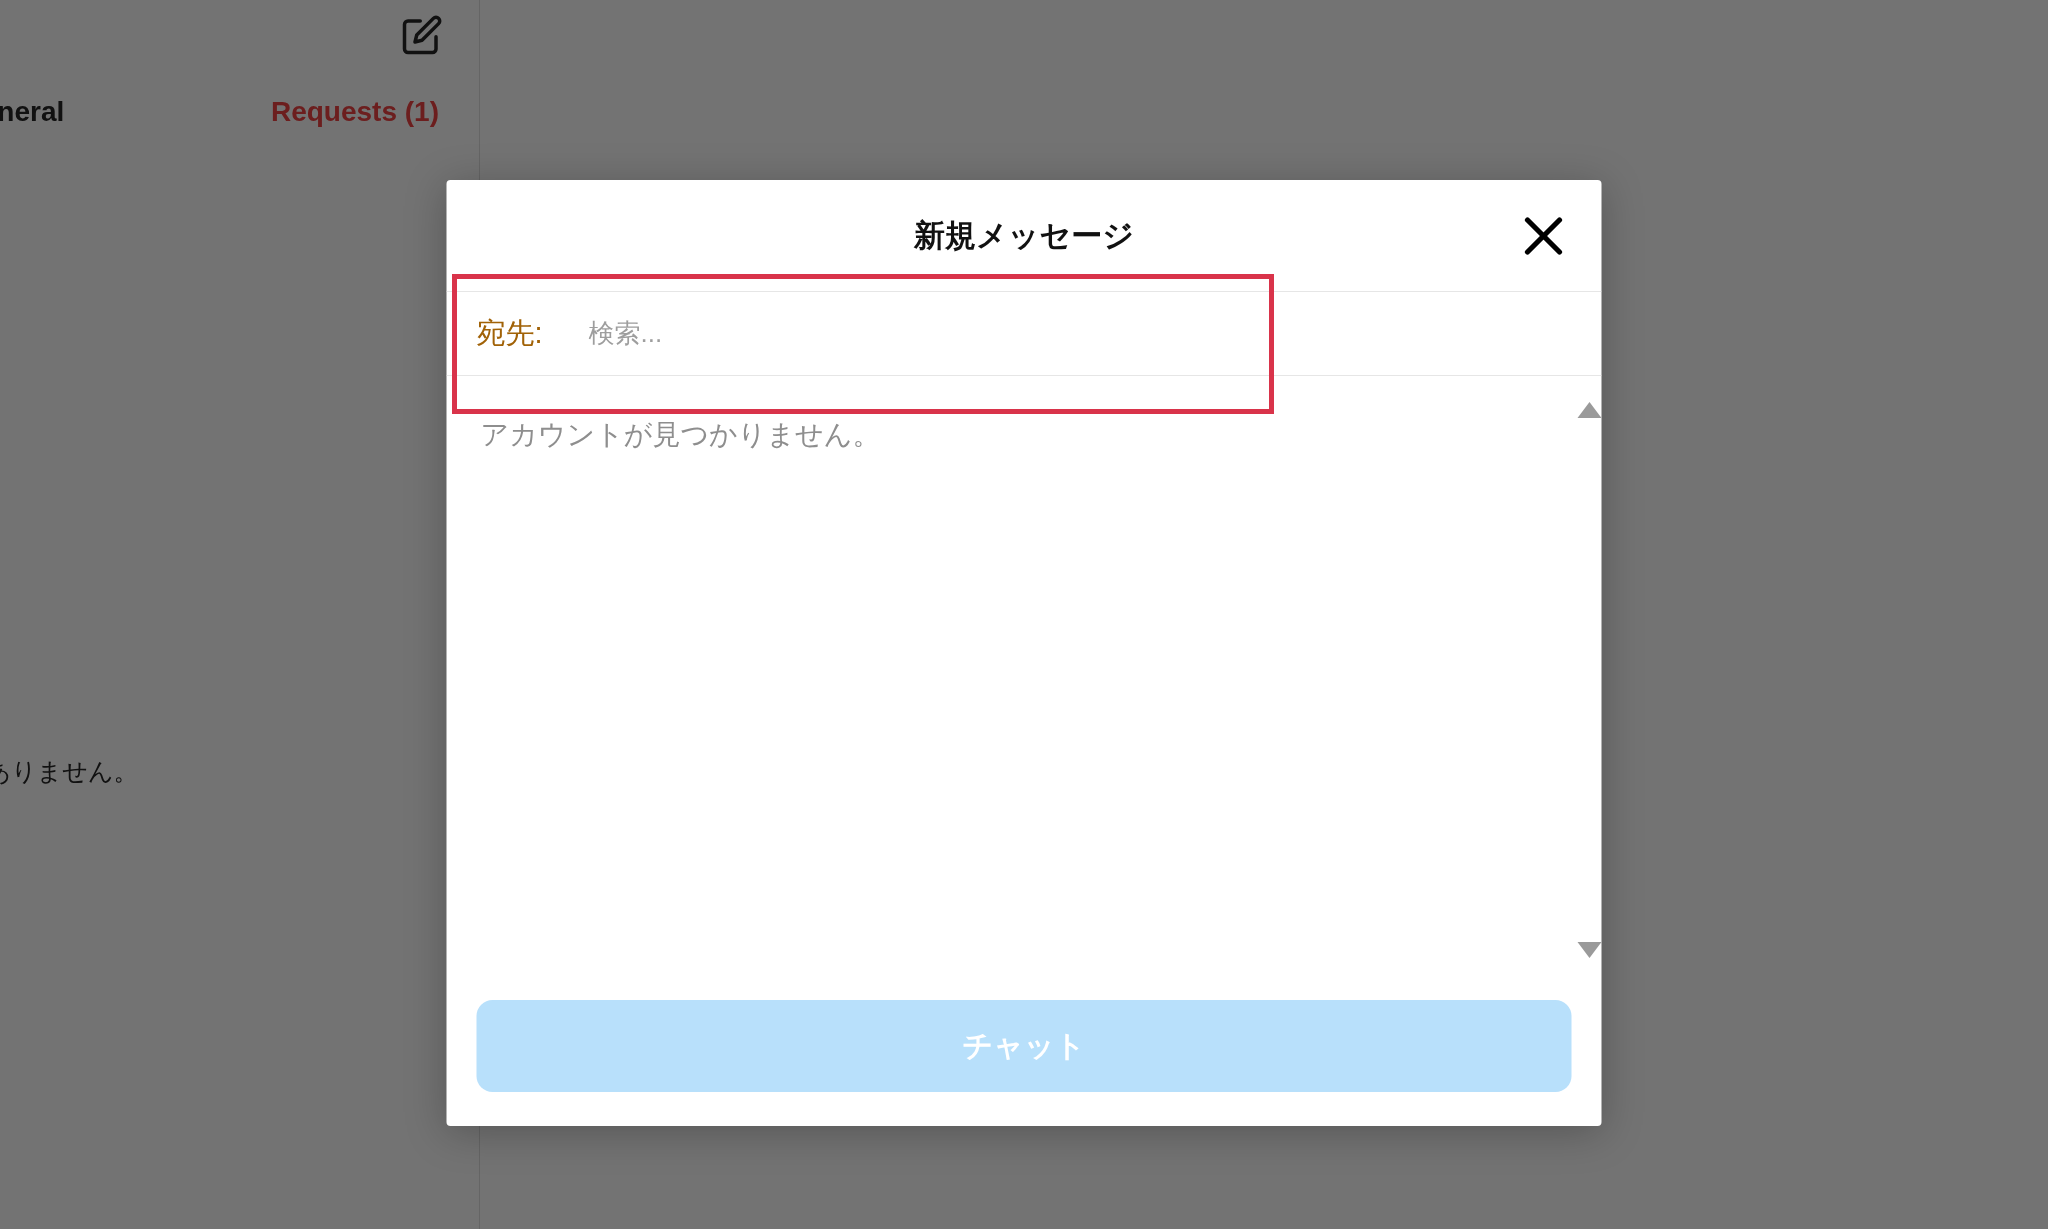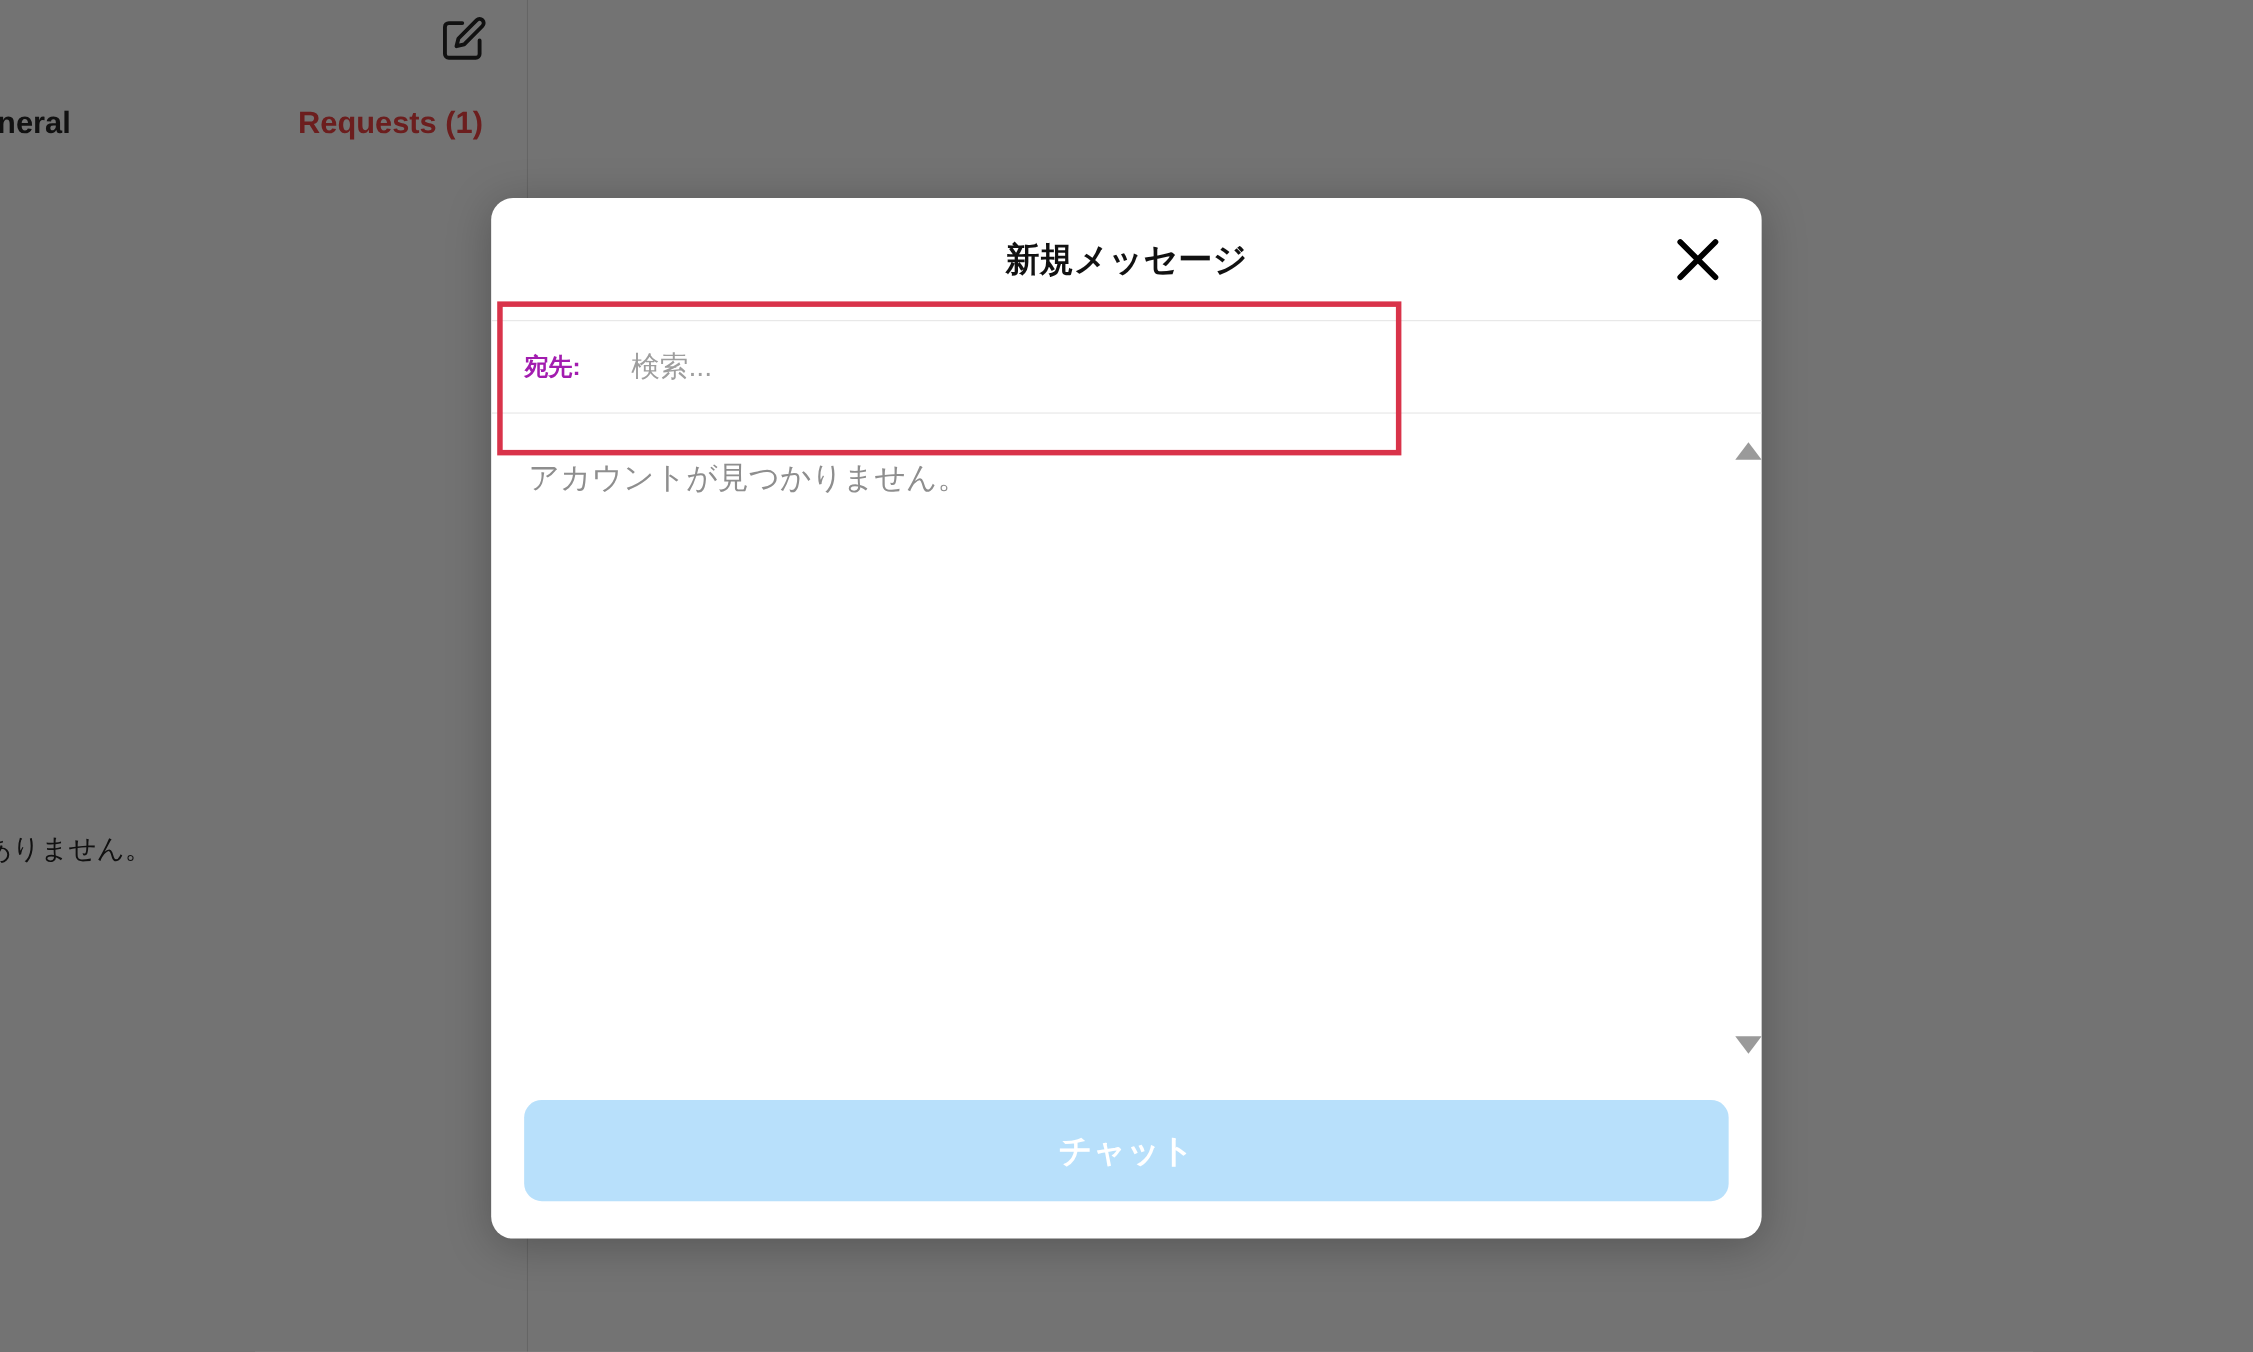--- a/index.html
+++ b/index.html
@@ -79,21 +79,21 @@
 
   
   .modal {
     position: absolute;
     top: 180px;
     left: 50%;
     transform: translateX(-50%);
     width: 1155px;
     height: 946px;
     background: #fff;
-    border-radius: 20px;
+    border-radius: 4px;
     display: flex;
     flex-direction: column;
     overflow: hidden;
     box-shadow: 0 6px 40px rgba(0,0,0,0.25);
   }
   .modal-header {
     position: relative;
     height: 112px;
     display: flex;
     align-items: center;
@@ -117,23 +117,23 @@
 
   .to-row {
     display: flex;
     align-items: center;
     height: 84px;
     border-bottom: 1px solid #e6e6e6;
     padding: 0 30px;
     gap: 46px;
   }
   .to-label {
-    font-size: 22px;
-    font-weight: 700;
-    color: #a21caf;
+    font-size: 29px;
+    font-weight: 400;
+    color: #a16207;
   }
   .to-input {
     flex: 1;
     border: none;
     outline: none;
     font-size: 26px;
     color: #333;
     background: transparent;
   }
   .to-input::placeholder { color: #9e9e9e; }

